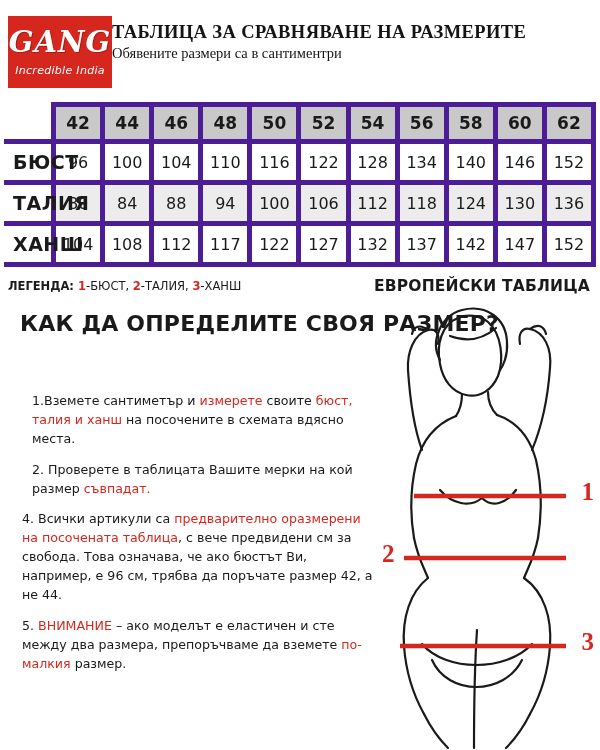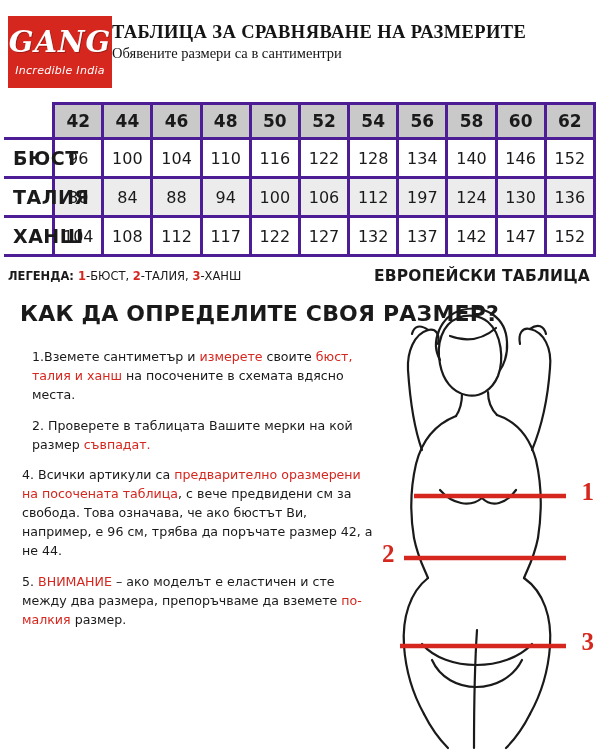--- a/index.html
+++ b/index.html
@@ -71,21 +71,21 @@
   .table-wrap {
     margin: 8px 4px 0 4px;
   }
   table.size-table {
     width: 592px;
     border-collapse: collapse;
     table-layout: fixed;
   }
   table.size-table th,
   table.size-table td {
-    border: 3px solid #4c1d95;
+    border: 5px solid #4c1d95;
     text-align: center;
     font-size: 16px;
     height: 34px;
     color: #1a1a1a;
   }
   table.size-table thead th {
     background: #c9c9c9;
     font-weight: bold;
     font-size: 17px;
     height: 30px;
@@ -138,21 +138,21 @@
     position: absolute;
     left: 22px;
     top: 348px;
     width: 352px;
     font-size: 12.6px;
     line-height: 1.5;
   }
   .step {
     margin-bottom: 12px;
   }
-  .step.s1 { padding-left: 10px; }
+  .step.s1 { padding-left: 10px; margin-top: 44px; }
   .step.s2 { padding-left: 10px; }
   .red { color: #d6271f; }
 
   
   .figure {
     position: absolute;
     right: 0;
     top: 300px;
     width: 230px;
     height: 450px;
@@ -217,21 +217,21 @@
         </tr>
         <tr>
           <th class="rowlabel">ТАЛИЯ</th>
           <td>80</td>
           <td>84</td>
           <td>88</td>
           <td>94</td>
           <td>100</td>
           <td>106</td>
           <td>112</td>
-          <td>197</td>
+          <td>118</td>
           <td>124</td>
           <td>130</td>
           <td>136</td>
         </tr>
         <tr>
           <th class="rowlabel">ХАНШ</th>
           <td>104</td>
           <td>108</td>
           <td>112</td>
           <td>117</td>

